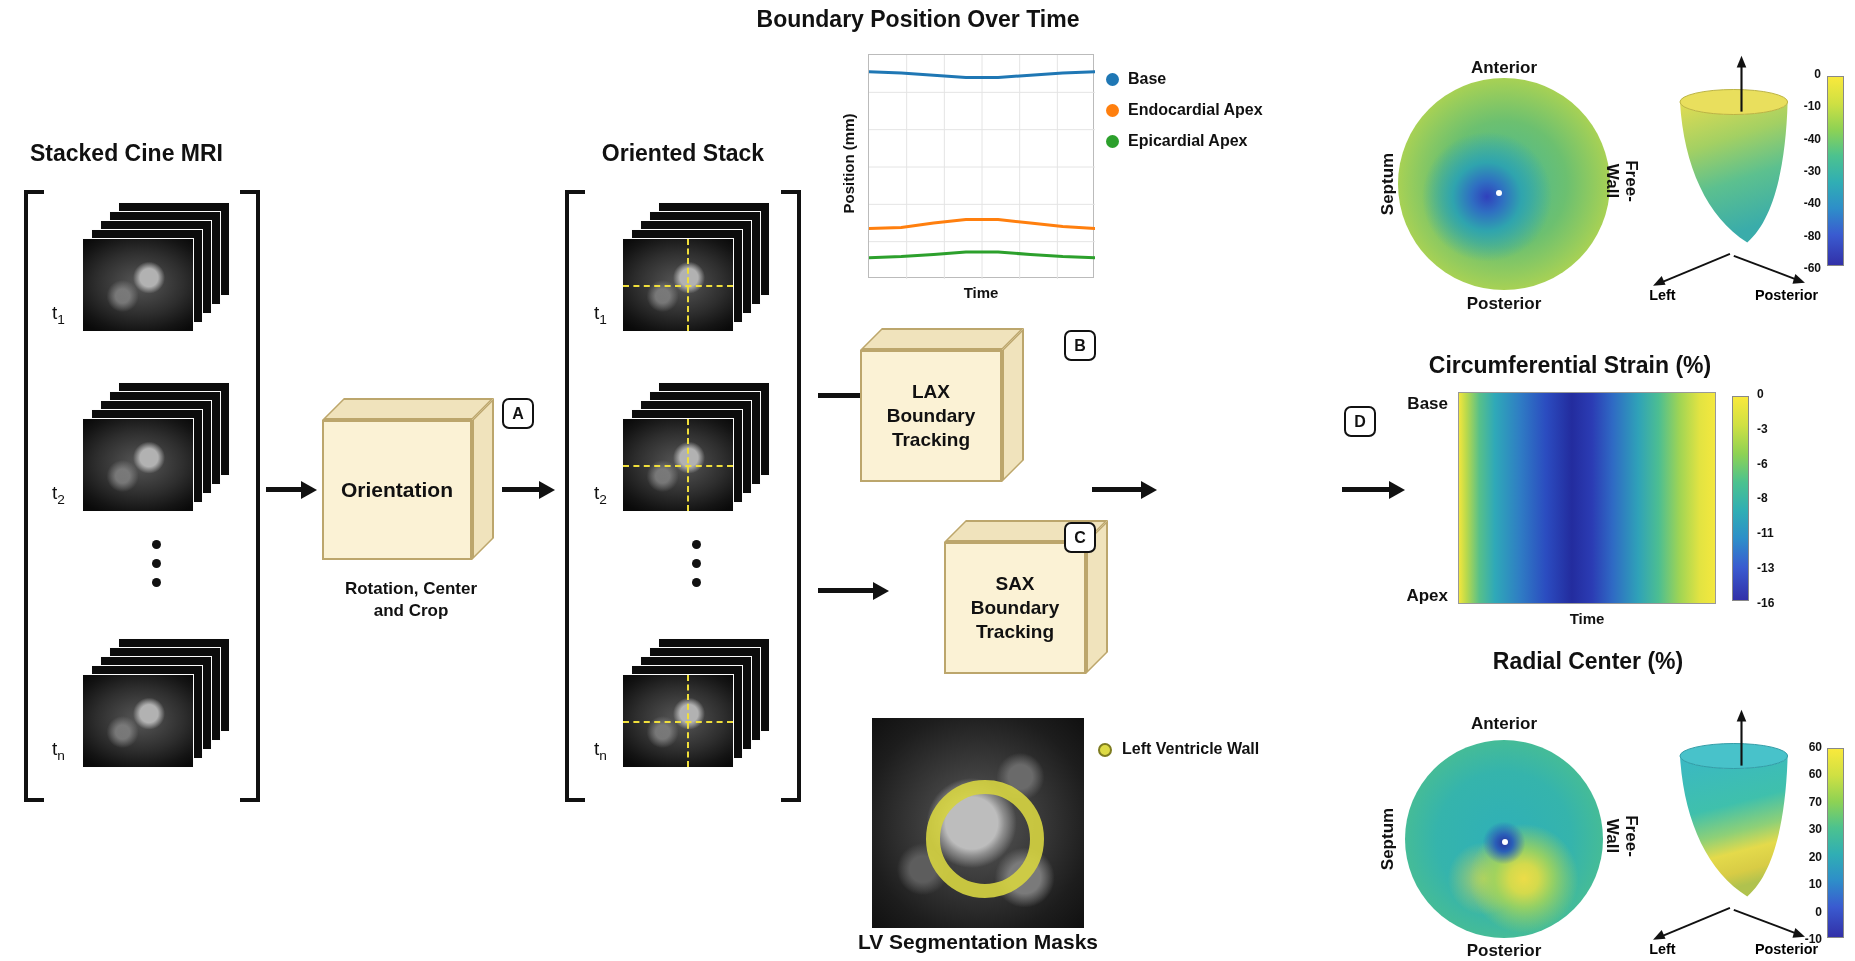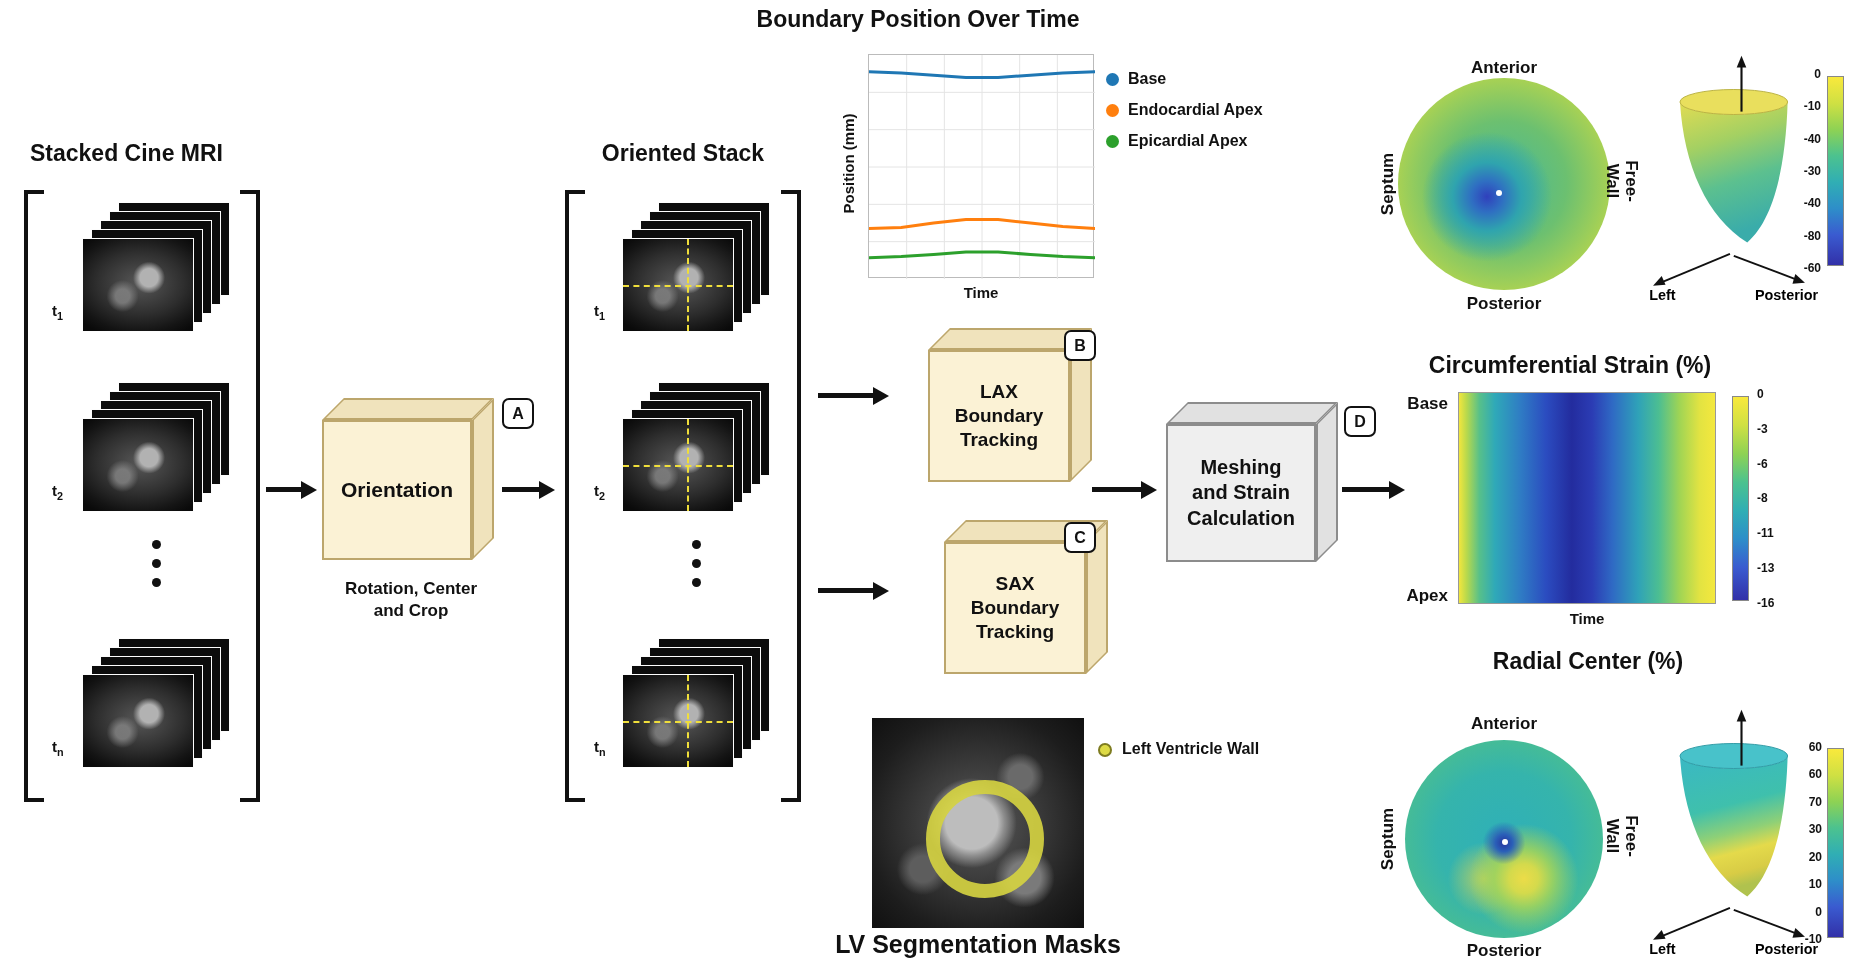--- a/index.html
+++ b/index.html
@@ -1,20 +1,20 @@
 <!DOCTYPE html>
 <html style="--box-fill: #FBF2D5; --box-shade: #F0E3BC; --box-edge: #BCA66C; --gray-fill: #EFEFEF; --gray-shade: #E1E1E1; --gray-edge: #8C8C8C; --lv-wall: #D4D141; --accent-yellow: #EFDE3B;"><head>
 <meta charset="utf-8">
 <style>
   html,body{margin:0;padding:0;background:#fff;}
   #canvas{position:relative;width:1855px;height:961px;background:#fff;overflow:hidden;
           font-family:"Liberation Sans","DejaVu Sans",sans-serif;color:#111;}
   .abs{position:absolute;}
   .fig-title{font-size:23px;font-weight:bold;}
-  .t-label{font-size:15px;font-weight:bold;}
+  .t-label{font-size:19px;font-weight:normal;}
   .t-label sub{font-size:0.72em;}
   
   .bracket::before,.bracket::after{content:'';position:absolute;top:0;bottom:0;width:16px;border:4px solid #111;}
   .bracket::before{left:0;border-right:none;}
   .bracket::after{right:0;border-left:none;}
   
   .mri-stack{width:148px;height:130px;}
   .mri-frame{position:absolute;width:112px;height:94px;background:#0c0c0c;border:1px solid #fdfdfd;box-sizing:border-box;}
   .mri-frame.front{background:
      radial-gradient(circle at 60% 42%, #b2b2b2 0 9px, rgba(178,178,178,0) 16px),
@@ -204,21 +204,21 @@
     </div>
     <div class="leg-item">
       <span class="leg-dot" style="background: rgb(44, 160, 44);"></span>
       <span>Epicardial Apex</span>
     </div>
   </div>
 
   <div class="abs arrow" style="left:818px;top:393px;width:56px"></div>
   <div class="abs arrow" style="left:818px;top:588px;width:56px"></div>
 
-  <div class="abs box3d cream" style="left:928px;top:350px;width:142px;height:132px">
+  <div class="abs box3d cream" style="left:860px;top:350px;width:142px;height:132px">
     <div class="b-top"></div>
     <div class="b-side"></div>
     <div class="b-front">
       <div class="b-label" style="font-size:19px">
         <div>LAX</div>
           <div>Boundary</div>
           <div>Tracking</div>
       </div>
     </div>
   </div>
@@ -232,40 +232,29 @@
         <div>SAX</div>
           <div>Boundary</div>
           <div>Tracking</div>
       </div>
     </div>
   </div>
   <div class="abs badge" style="left:1064px;top:522px">C</div>
 
   <div class="abs arrow" style="left:1092px;top:487px;width:50px"></div>
 
-  <div class="abs box3d gray" style="left:1166px;top:424px;width:150px;height:138px">
-    <div class="b-top"></div>
-    <div class="b-side"></div>
-    <div class="b-front">
-      <div class="b-label" style="font-size:20px">
-        <div>Meshing</div>
-          <div>and Strain</div>
-          <div>Calculation</div>
-      </div>
-    </div>
-  </div>
   <div class="abs badge" style="left:1344px;top:406px">D</div>
   <div class="abs arrow" style="left:1342px;top:487px;width:48px"></div>
 
   <div class="abs seg-img" style="left:872px;top:718px;width:212px;height:210px">
     <div class="seg-ring" style="left:54px;top:62px"></div>
   </div>
   <div class="abs yellow-dot" style="left: 1098px; top: 743px; background: rgb(221, 218, 69);"></div>
   <div class="abs leg-text" style="left:1122px;top:740px">Left Ventricle Wall</div>
-  <div class="abs fig-title ta-c" style="left:818px;top:930px;width:320px;font-size:25px">LV Segmentation Masks</div>
+  <div class="abs fig-title ta-c" style="left:818px;top:930px;width:320px;font-size:21px">LV Segmentation Masks</div>
 
   <div class="abs plabel" style="left:1398px;top:58px;width:212px">Anterior</div>
   <div class="abs polar polar-sa" style="left:1398px;top:78px;width:212px;height:212px">
     <div class="polar-dot" style="left:46%;top:53%"></div>
   </div>
   <div class="abs plabel" style="left:1398px;top:294px;width:212px">Posterior</div>
   <div class="abs plabel rot-l" style="left:1348px;top:174px;width:80px">Septum</div>
   <div class="abs plabel rot-r" style="left:1594px;top:162px;width:56px">
     <div>Free-</div>
       <div>Wall</div>

